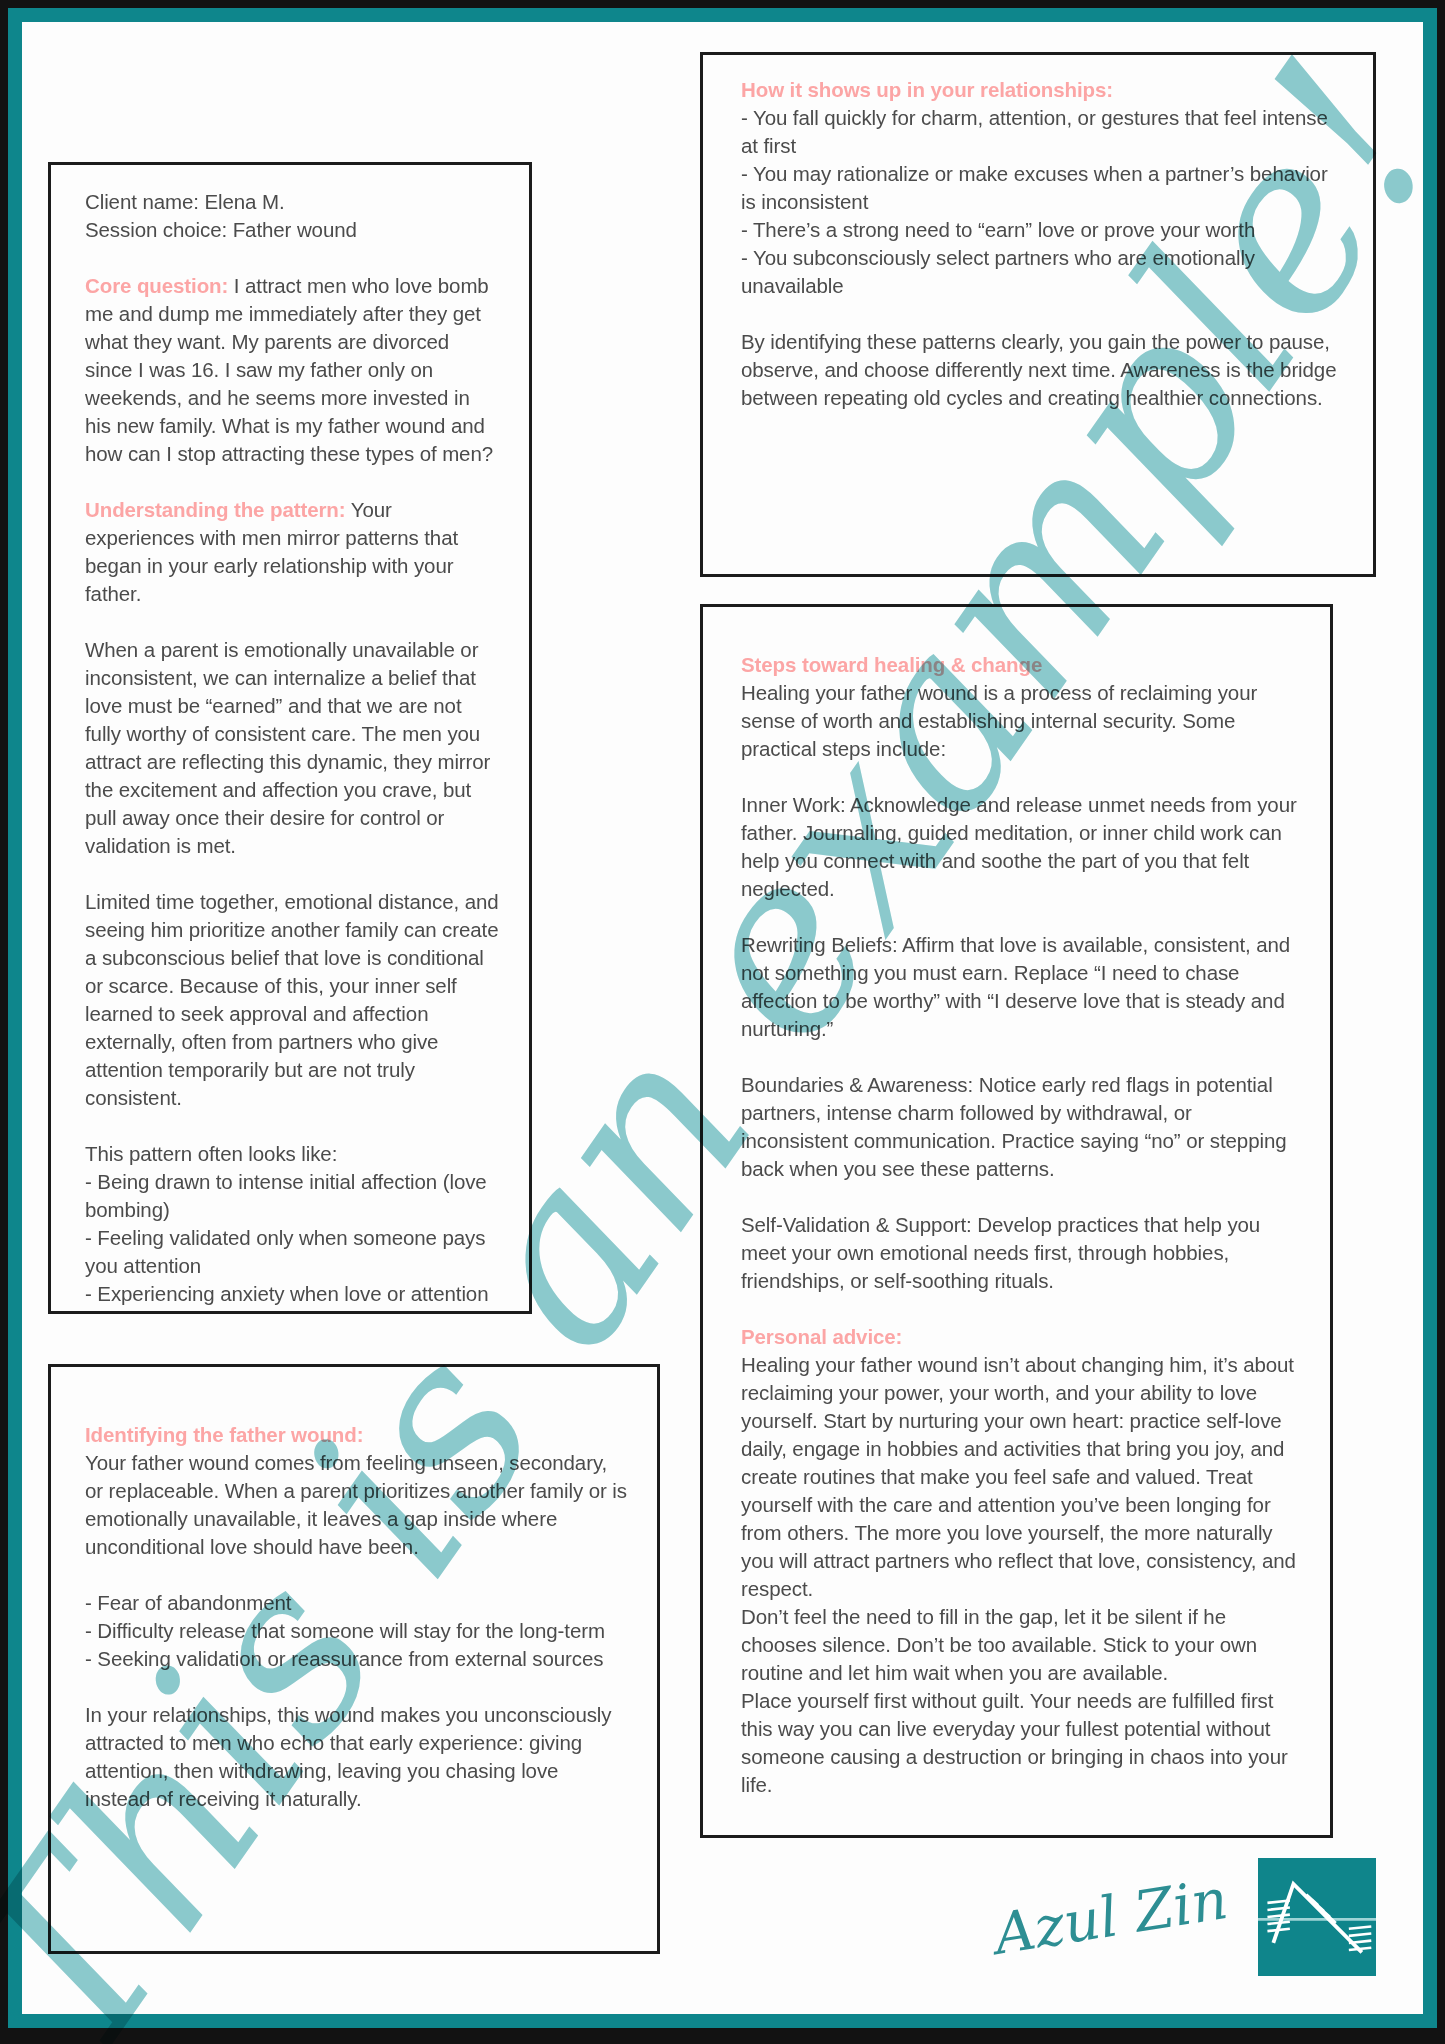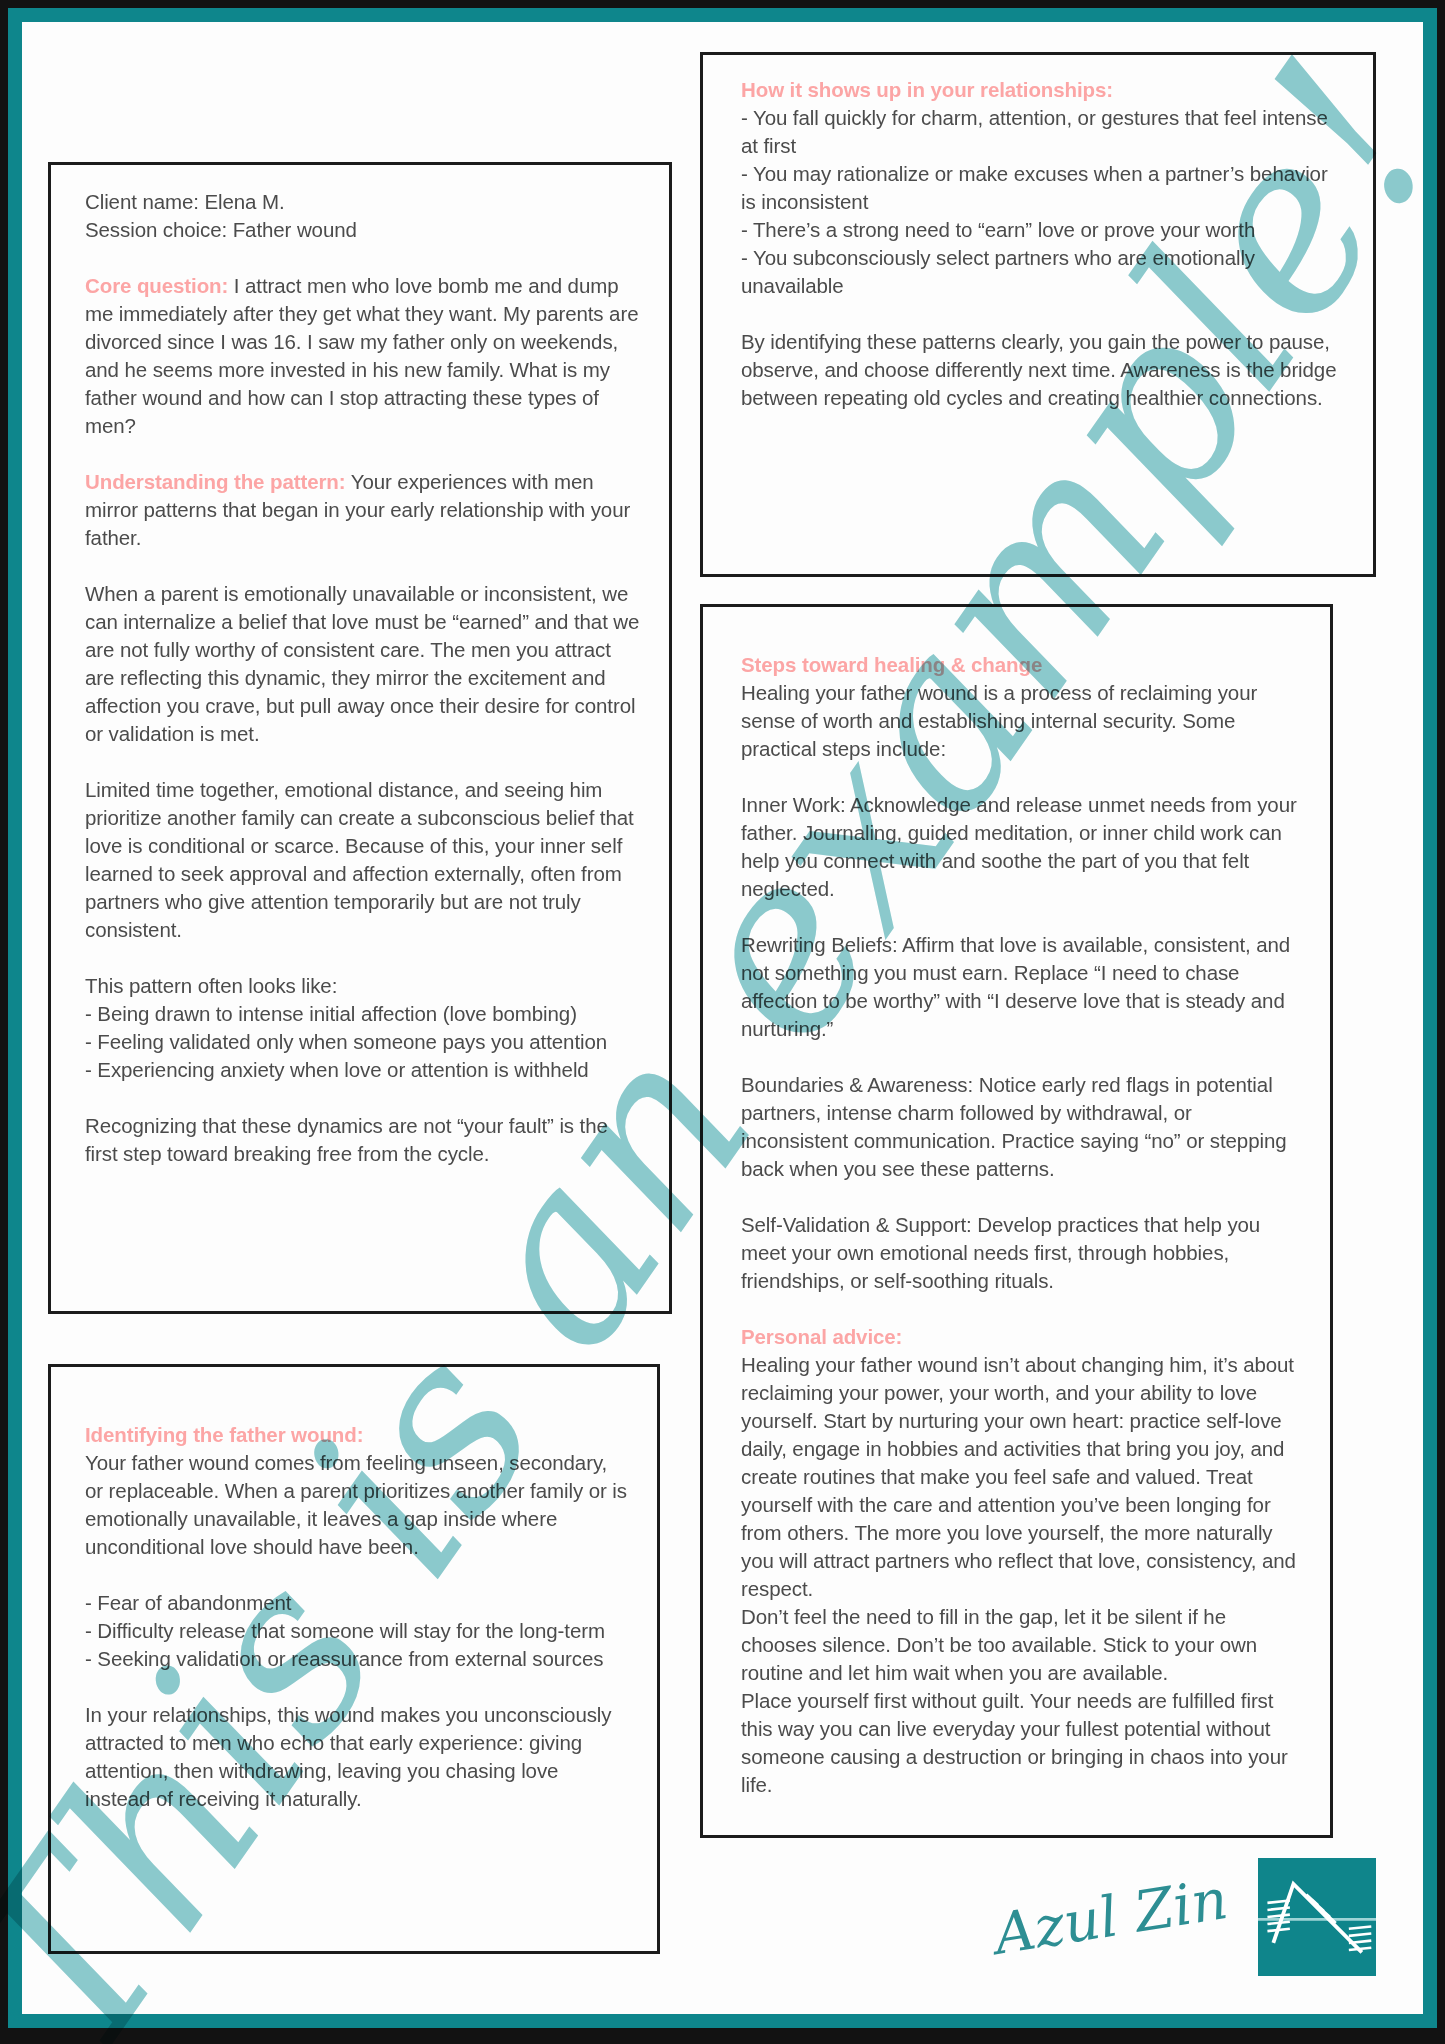--- a/index.html
+++ b/index.html
@@ -13,21 +13,21 @@
   }
   .tbox{
     position:absolute;box-sizing:border-box;border:3px solid #1c1c1c;
     color:#4b4b4b;font-size:20.5px;line-height:28px;letter-spacing:-0.1px;
     overflow:hidden;background:transparent;z-index:2;
   }
   .tbox p{margin:0 0 28px 0;}
   .tbox p.tight{margin:0;}
   .tbox .group{margin:0 0 28px 0;}
   .tbox b,.tbox .h{font-weight:bold;color:#fca5a5;}
-  #client-box{left:48px;top:162px;width:624px;height:1152px;padding:23px 28px 10px 34px;}
+  #client-box{left:48px;top:162px;width:484px;height:1152px;padding:23px 28px 10px 34px;}
   #identifying-box{left:48px;top:1364px;width:612px;height:590px;padding:54px 28px 10px 34px;}
   #relationships-box{left:700px;top:52px;width:676px;height:525px;padding:21px 26px 10px 38px;}
   #healing-box{left:700px;top:604px;width:633px;height:1234px;padding:44px 26px 10px 38px;}
   .watermark{
     position:absolute;left:700px;top:1060px;
     transform:translate(-50%,-50%) rotate(-55deg);
     font-family:"DejaVu Serif",serif;font-style:italic;font-weight:normal;
     font-size:240px;color:#8ccbce;white-space:nowrap;
     mix-blend-mode:multiply;pointer-events:none;z-index:6;
   }

